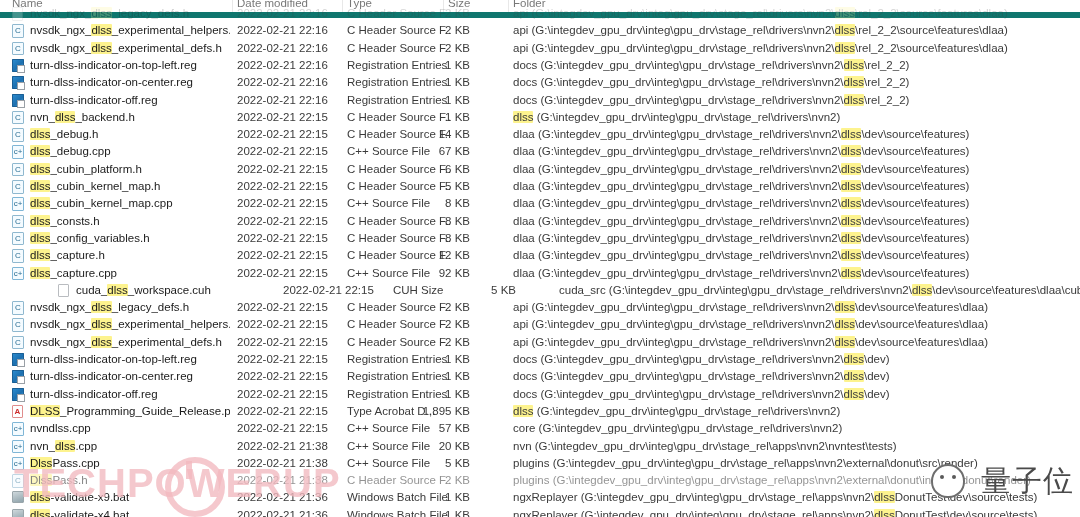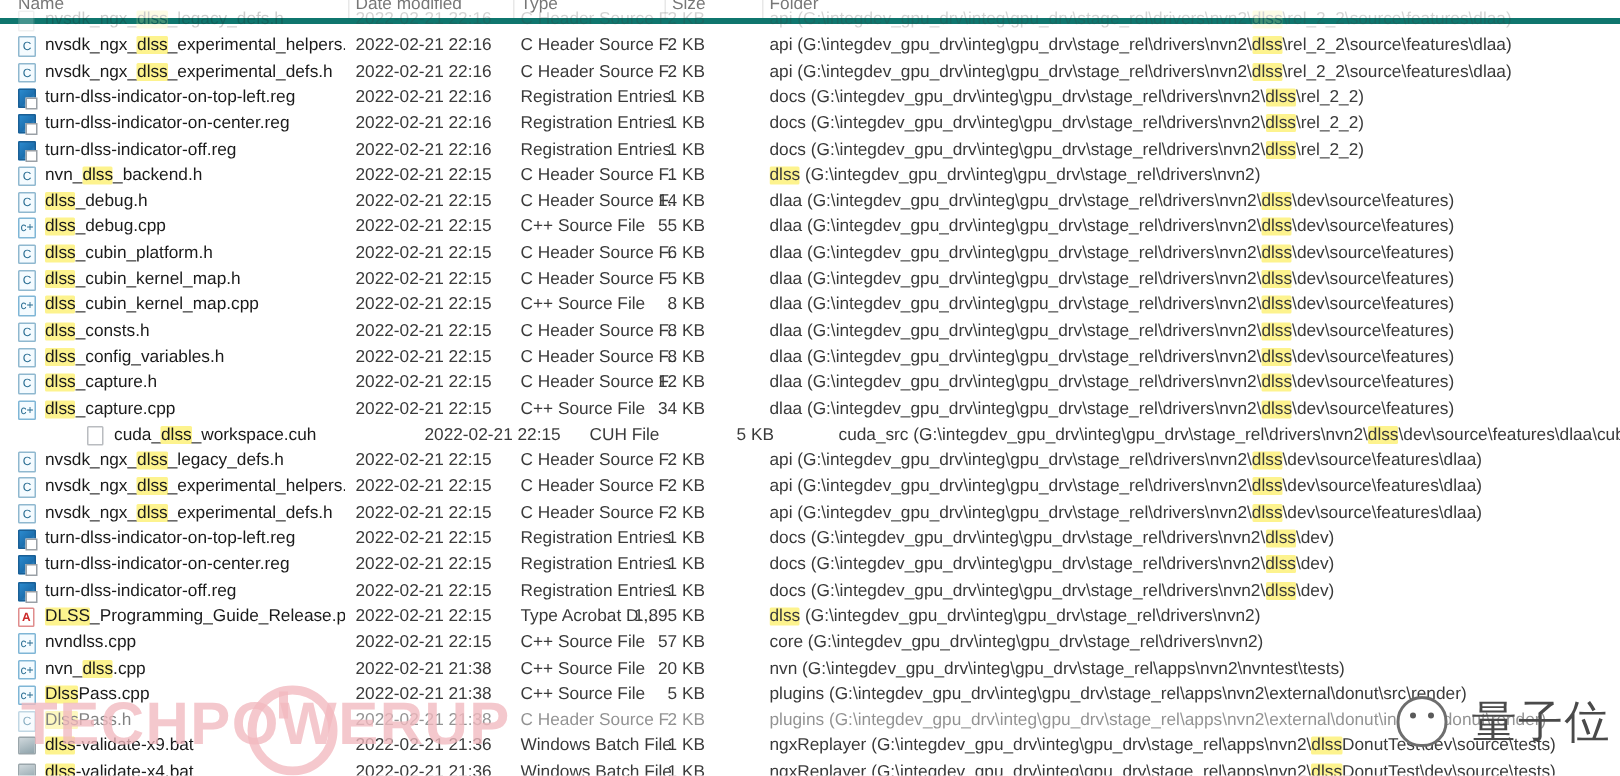--- a/index.html
+++ b/index.html
@@ -9,21 +9,21 @@
     font-family:"Liberation Sans", sans-serif;
     font-size:11.5px;
     color:#1d1d1d;
     position:relative;
   }
   #explorer{position:absolute;inset:0;background:#fff;}
 
   
   .hdr{
     position:absolute;left:0;top:0;width:1080px;height:12px;
-    background:#ffffff;border-bottom:4px solid #0f766e;
+    background:#ffffff;border-bottom:6px solid #0f766e;
     overflow:hidden;
   }
   .hdr .hcell{
     position:absolute;top:-3px;
     font-size:11.5px;color:#5a5a5a;white-space:nowrap;
     opacity:.82;
   }
   .hdr .sep{position:absolute;top:0;width:1px;height:12px;background:#e8e8e8;}
 
   
@@ -217,21 +217,21 @@
         <div class="cell c-size">14 KB</div>
         <div class="cell c-folder">dlaa (G:\integdev_gpu_drv\integ\gpu_drv\stage_rel\drivers\nvn2\<span class="hl">dlss</span>\dev\source\features)</div>
       </div>
       <div class="row" style="top: 131.4px;">
         <div class="ico">
           <div class="ico-code cpp">c+</div>
         </div>
         <div class="cell c-name"><span class="hl">dlss</span>_debug.cpp</div>
         <div class="cell c-date">2022-02-21 22:15</div>
         <div class="cell c-type">C++ Source File</div>
-        <div class="cell c-size">55 KB</div>
+        <div class="cell c-size">67 KB</div>
         <div class="cell c-folder">dlaa (G:\integdev_gpu_drv\integ\gpu_drv\stage_rel\drivers\nvn2\<span class="hl">dlss</span>\dev\source\features)</div>
       </div>
       <div class="row" style="top: 148.7px;">
         <div class="ico">
           <div class="ico-code">C</div>
         </div>
         <div class="cell c-name"><span class="hl">dlss</span>_cubin_platform.h</div>
         <div class="cell c-date">2022-02-21 22:15</div>
         <div class="cell c-type">C Header Source F...</div>
         <div class="cell c-size">6 KB</div>
@@ -287,30 +287,30 @@
         <div class="cell c-size">12 KB</div>
         <div class="cell c-folder">dlaa (G:\integdev_gpu_drv\integ\gpu_drv\stage_rel\drivers\nvn2\<span class="hl">dlss</span>\dev\source\features)</div>
       </div>
       <div class="row" style="top: 252.5px;">
         <div class="ico">
           <div class="ico-code cpp">c+</div>
         </div>
         <div class="cell c-name"><span class="hl">dlss</span>_capture.cpp</div>
         <div class="cell c-date">2022-02-21 22:15</div>
         <div class="cell c-type">C++ Source File</div>
-        <div class="cell c-size">34 KB</div>
+        <div class="cell c-size">92 KB</div>
         <div class="cell c-folder">dlaa (G:\integdev_gpu_drv\integ\gpu_drv\stage_rel\drivers\nvn2\<span class="hl">dlss</span>\dev\source\features)</div>
       </div>
       <div class="row" style="top: 269.8px; margin-left: 46px;">
         <div class="ico">
           <div class="ico-doc"></div>
         </div>
         <div class="cell c-name">cuda_<span class="hl">dlss</span>_workspace.cuh</div>
         <div class="cell c-date">2022-02-21 22:15</div>
-        <div class="cell c-type">CUH File</div>
+        <div class="cell c-type">CUH Size</div>
         <div class="cell c-size">5 KB</div>
         <div class="cell c-folder">cuda_src (G:\integdev_gpu_drv\integ\gpu_drv\stage_rel\drivers\nvn2\<span class="hl">dlss</span>\dev\source\features\dlaa\cubins)</div>
       </div>
       <div class="row" style="top: 287.1px;">
         <div class="ico">
           <div class="ico-code">C</div>
         </div>
         <div class="cell c-name">nvsdk_ngx_<span class="hl">dlss</span>_legacy_defs.h</div>
         <div class="cell c-date">2022-02-21 22:15</div>
         <div class="cell c-type">C Header Source F...</div>

